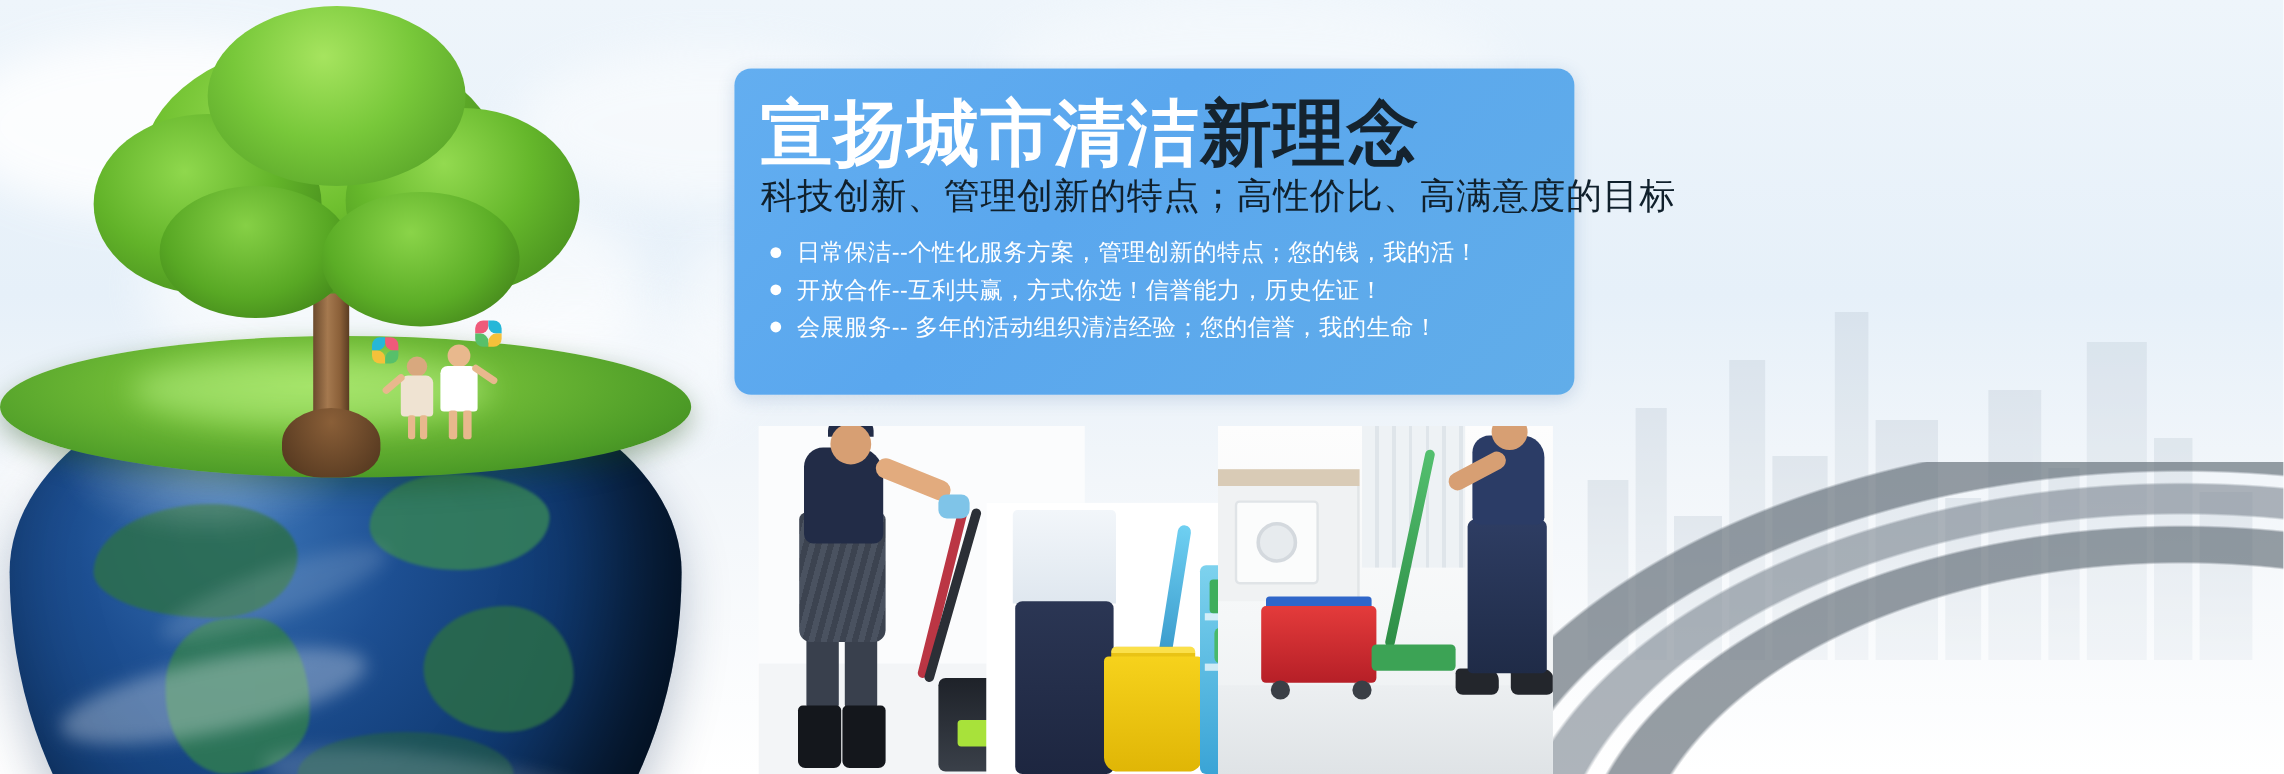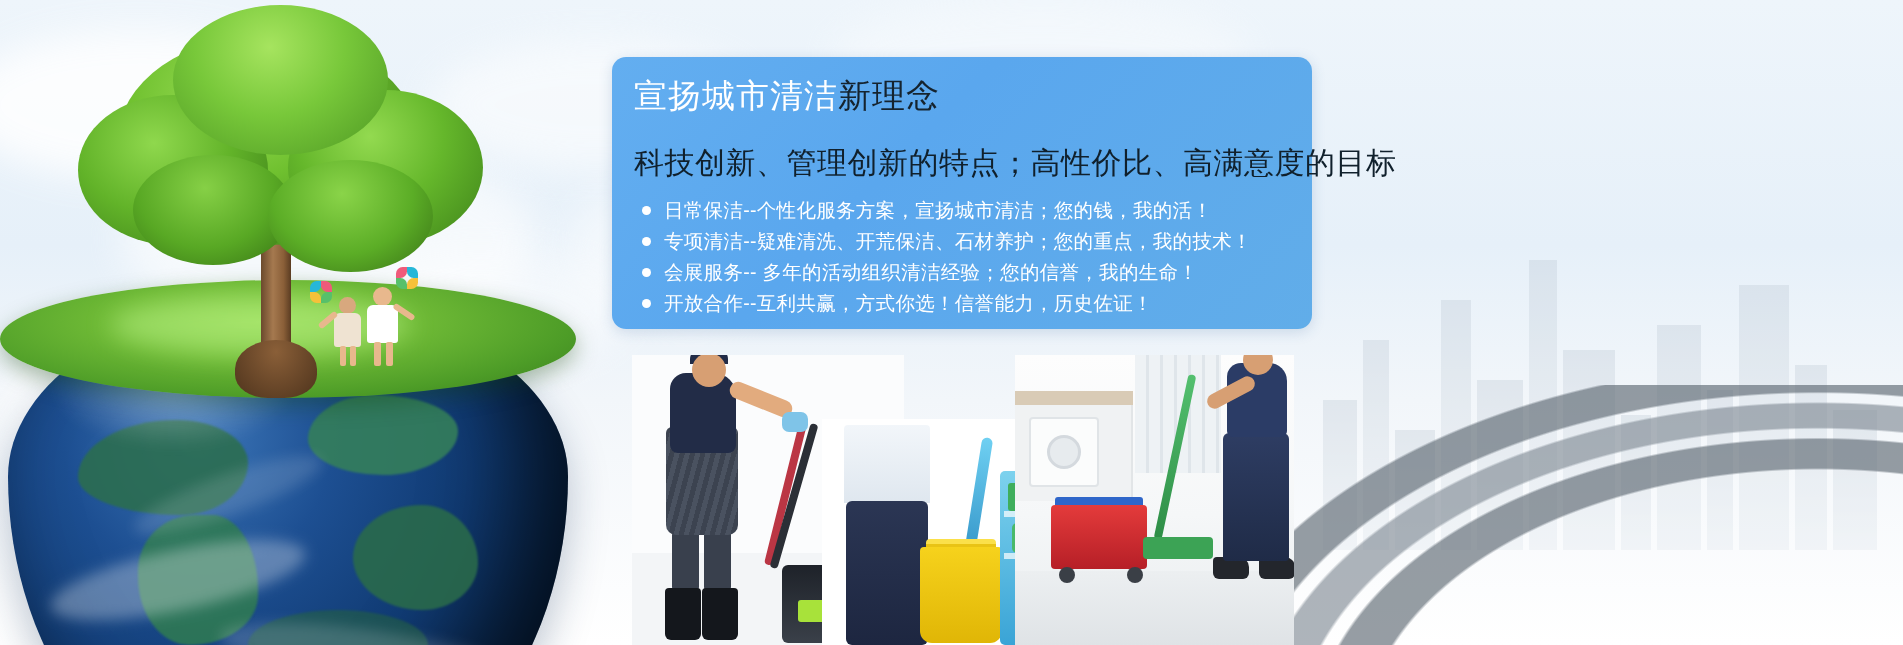--- a/index.html
+++ b/index.html
@@ -109,22 +109,22 @@
       background:
         radial-gradient(ellipse at 85% 120%, transparent 54%, #5f6a74 54.4%, #5f6a74 60%, transparent 60.4%),
         radial-gradient(ellipse at 85% 120%, transparent 62%, #838d97 62.4%, #838d97 67%, transparent 67.4%),
         radial-gradient(ellipse at 85% 120%, transparent 69%, #5f6a74 69.4%, #5f6a74 75%, transparent 75.4%);
       opacity:.65; }
 
   
   .panel { position:absolute; left:612px; top:57px; width:700px; height:272px;
       background:linear-gradient(135deg,#63aef0 0%,#5aa7ee 40%,#61ade9 100%);
       border-radius:14px; box-shadow:0 3px 14px rgba(40,90,150,.18); }
-  .headline { position:absolute; left:634px; top:78px; font-size:33px; line-height:1.12;
-      font-weight:normal; letter-spacing:1px; white-space:nowrap; }
+  .headline { position:absolute; left:634px; top:78px; font-size:60px; line-height:1.12;
+      font-weight:bold; letter-spacing:1px; white-space:nowrap; }
   .headline .hl-white { color:#ffffff; }
   .headline .hl-dark  { color:#15232e; }
   .subline { position:absolute; left:634px; top:143px; font-size:30px; font-weight:normal;
       color:#10202c; letter-spacing:.5px; white-space:nowrap; }
   .bullets { position:absolute; left:642px; top:195px; width:700px; }
   .bullet { display:flex; align-items:center; height:31px; white-space:nowrap; }
   .dot { width:9px; height:9px; border-radius:50%; background:#ffffff;
       margin-right:13px; flex:0 0 auto; }
   .btxt { color:#ffffff; font-size:19.5px; letter-spacing:.3px; }
 
@@ -304,33 +304,29 @@
 
   <div class="headline">
     <span class="hl-white">宣扬城市清洁</span><span class="hl-dark">新理念</span>
   </div>
 
   <div class="subline">科技创新、管理创新的特点；高性价比、高满意度的目标</div>
 
   <div class="bullets">
     <div class="bullet">
       <span class="dot"></span>
-      <span class="btxt">日常保洁--个性化服务方案，宣扬城市清洁；您的钱，我的活！</span>
+      <span class="btxt">日常保洁--个性化服务方案，管理创新的特点；您的钱，我的活！</span>
     </div>
     <div class="bullet">
       <span class="dot"></span>
-      <span class="btxt">专项清洁--疑难清洗、开荒保洁、石材养护；您的重点，我的技术！</span>
+      <span class="btxt">开放合作--互利共赢，方式你选！信誉能力，历史佐证！</span>
     </div>
     <div class="bullet">
       <span class="dot"></span>
       <span class="btxt">会展服务-- 多年的活动组织清洁经验；您的信誉，我的生命！</span>
-    </div>
-    <div class="bullet">
-      <span class="dot"></span>
-      <span class="btxt">开放合作--互利共赢，方式你选！信誉能力，历史佐证！</span>
     </div>
   </div>
 
   <div class="strip">
 
     <div class="ph ph1">
       <div class="p1-floor"></div>
       <div class="p1-handle2"></div>
       <div class="p1-handle"></div>
       <div class="p1-machine"></div>

